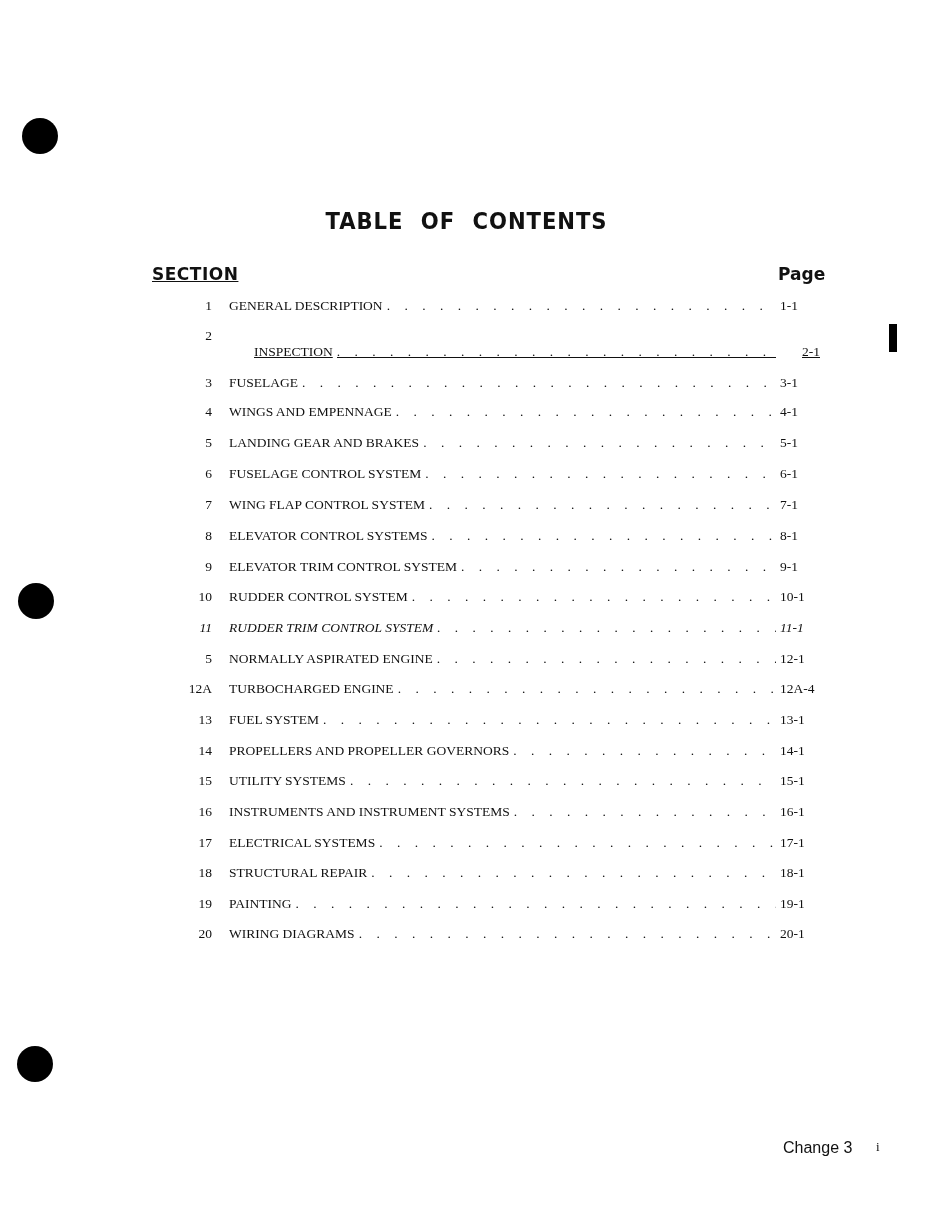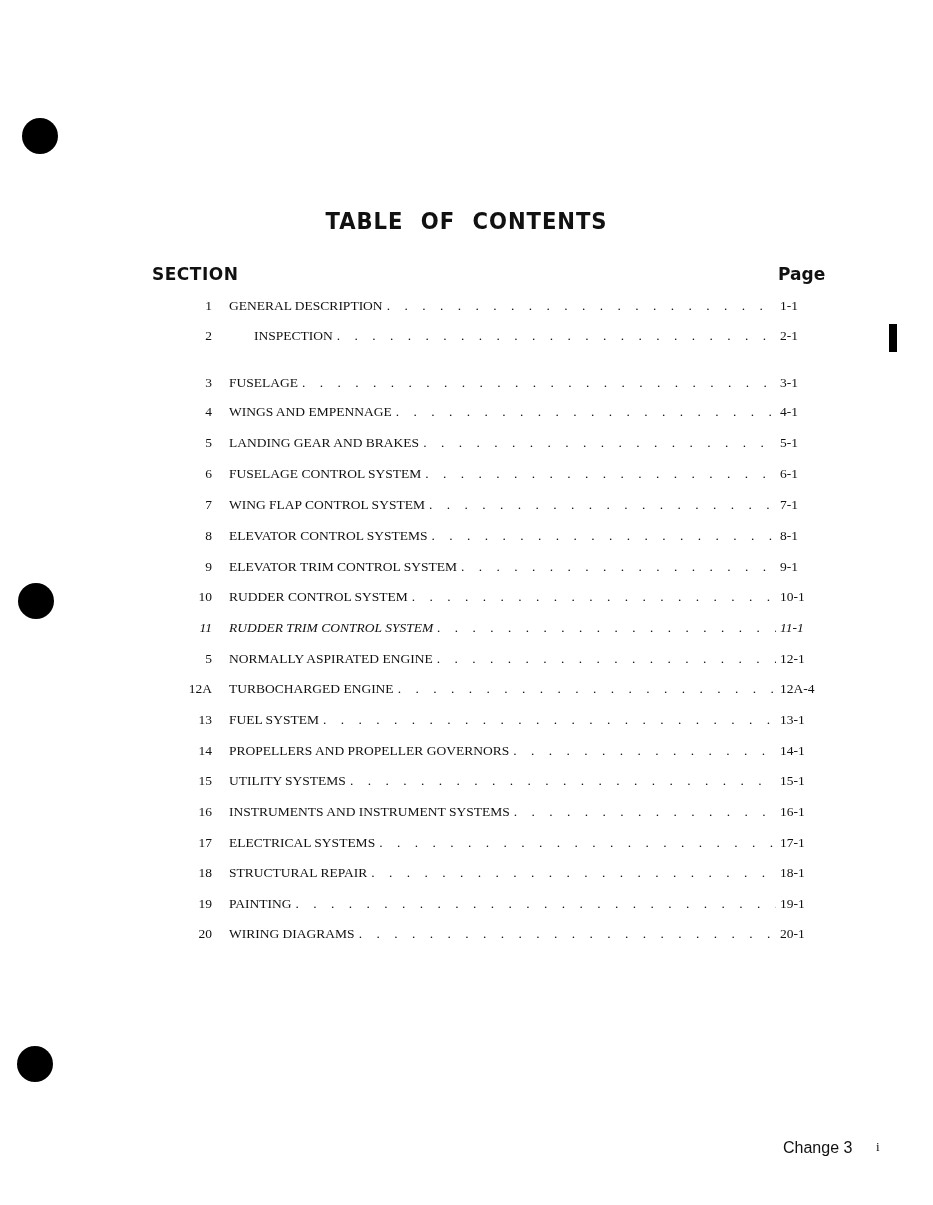--- a/index.html
+++ b/index.html
@@ -8,32 +8,32 @@
       overflow: hidden; color: #111;
       font-family: "Liberation Serif", serif;
     }
     .hole { position: absolute; width: 36px; height: 36px; border-radius: 50%; background: #000; }
     .change-bar { position: absolute; left: 889px; top: 324px; width: 8px; height: 28px; background: #000; }
     .title {
       position: absolute; left: 0; width: 933px; top: 208px; text-align: center;
       font-family: "DejaVu Sans", sans-serif; font-weight: bold; font-size: 23px; letter-spacing: 1px;
       word-spacing: 10px; transform: scaleX(0.92);
     }
-    .hdr-section { position: absolute; left: 152px; top: 264px; font-family: "DejaVu Sans", sans-serif; font-weight: bold; font-size: 17px; letter-spacing: 0.5px; }
+    .hdr-section { position: absolute; left: 152px; top: 264px; font-family: "DejaVu Sans", sans-serif; font-weight: bold; font-size: 17px; letter-spacing: 0.5px; text-decoration: underline; }
     .hdr-page { position: absolute; left: 778px; top: 264px; font-family: "DejaVu Sans", sans-serif; font-weight: bold; font-size: 17px; }
     .toc { position: absolute; left: 180px; top: 0; width: 640px; }
     .row { position: absolute; left: 0; width: 640px; font-size: 13.5px; height: 18px; }
     .num { position: absolute; left: 0; width: 32px; text-align: right; }
     .ttl { position: absolute; left: 49px; right: 0; display: flex; white-space: nowrap; }
     .ttl .t { padding-right: 4px; }
     .ttl .dots { flex: 1; overflow: hidden; letter-spacing: 5.5px; }
     .ttl .pg { width: 40px; padding-left: 4px; }
     .cont { position: absolute; left: 74px; right: 0; display: flex; white-space: nowrap; }
     .cont .dots { flex: 1; overflow: hidden; letter-spacing: 5.5px; }
-    .cont .pg { width: 40px; text-align: left; padding-left: 4px; }
+    .cont .pg { width: 40px; text-align: right; padding-left: 4px; }
     .footer-change { position: absolute; left: 783px; top: 1139px; font-family: "Liberation Sans", sans-serif; font-size: 16px; }
     .footer-page { position: absolute; left: 876px; top: 1139px; font-size: 13px; }
   </style>
 </head>
 <body>
 
 <div class="hole" style="left:22px; top:118px;"></div>
 <div class="hole" style="left:18px; top:583px;"></div>
 <div class="hole" style="left:17px; top:1046px;"></div>
 <div class="change-bar"></div>
@@ -46,21 +46,21 @@
     <div class="row" style="top: 298px;">
       <span class="num">1</span>
       <span class="ttl">
         <span class="t">GENERAL DESCRIPTION</span>
         <span class="dots">. . . . . . . . . . . . . . . . . . . . . . . . . . . . . . . . . . . . . . . . . . . . . . . .</span>
         <span class="pg">1-1</span>
       </span>
     </div>
     <div class="row" style="top: 328px;">
       <span class="num">2</span>
-      <span class="cont" style="top: 0;">
+      <span class="cont" style="top: 16px; text-decoration: underline;">
         <span style="padding-right: 4px;">INSPECTION</span>
         <span class="dots">. . . . . . . . . . . . . . . . . . . . . . . . . . . . . . . . . . . . . . . . . . . . . . . .</span>
         <span class="pg">2-1</span>
       </span>
     </div>
     <div class="row" style="top: 375px;">
       <span class="num">3</span>
       <span class="ttl">
         <span class="t">FUSELAGE</span>
         <span class="dots">. . . . . . . . . . . . . . . . . . . . . . . . . . . . . . . . . . . . . . . . . . . . . . . .</span>

